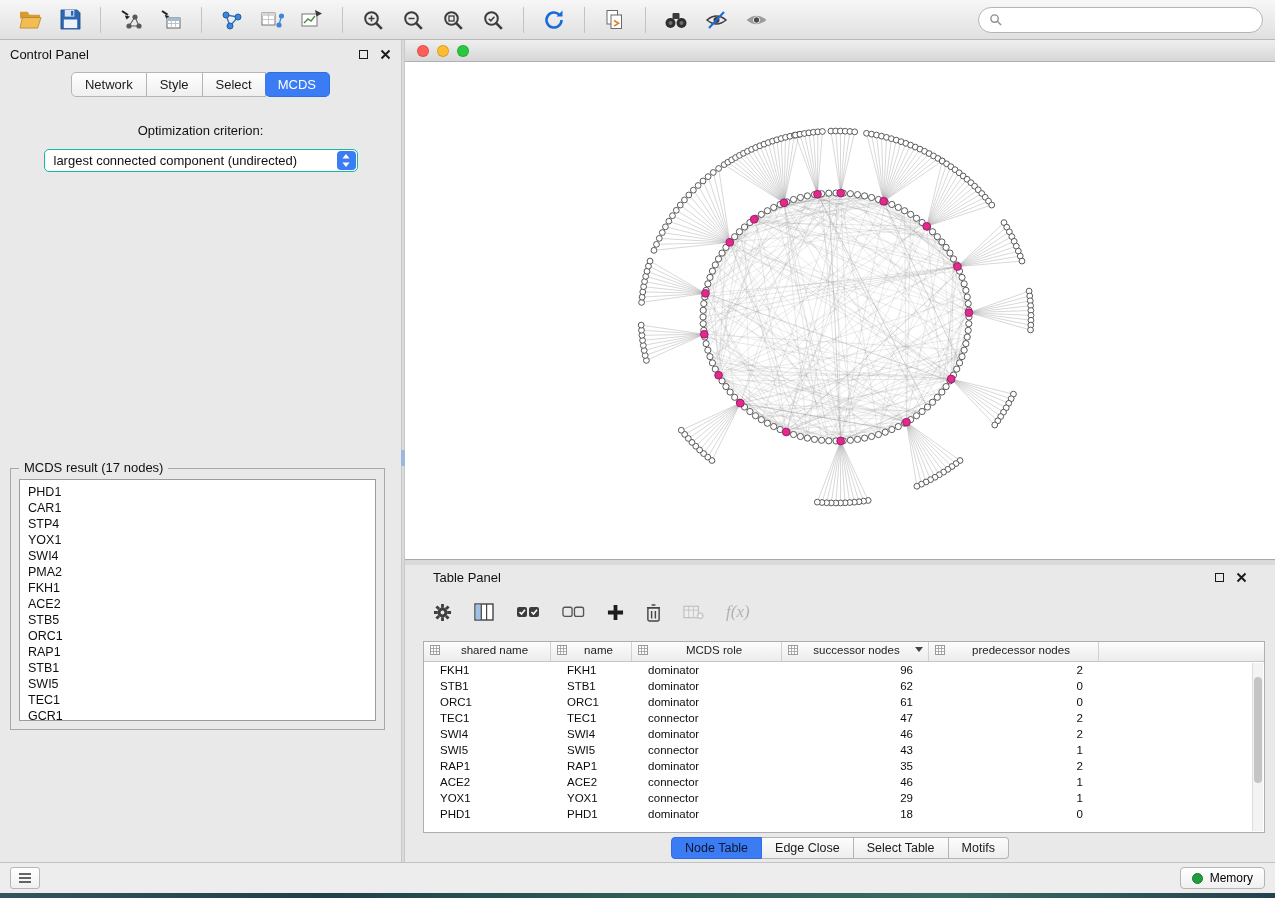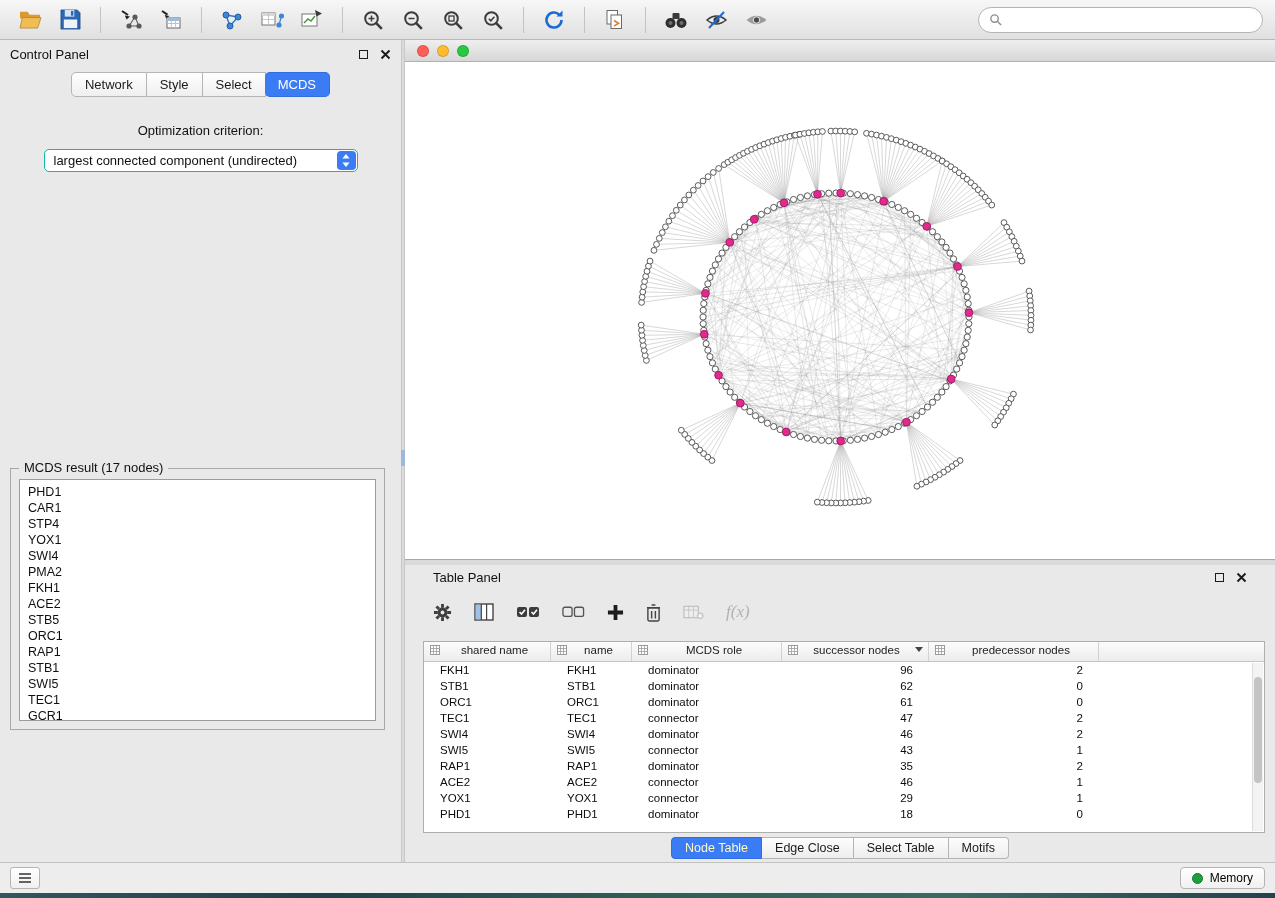--- a/index.html
+++ b/index.html
@@ -64,21 +64,21 @@
   .trow{display:flex;height:16px;align-items:center}
   .tcell{font-size:11.5px;color:#0d0d0d;white-space:nowrap;overflow:hidden}
   .tcell.c0,.tcell.c1,.tcell.c2{padding-left:16px}
   .tcell.c3,.tcell.c4{text-align:right;padding-right:16px}
   .vscroll{position:absolute;right:1px;top:21px;bottom:1px;width:11px;background:#f3f3f3;border-left:1px solid #ddd}
   .vthumb{position:absolute;left:1px;right:1px;top:14px;height:106px;background:#c4c4c4;border-radius:5px}
   .tp-tabs{position:absolute;left:0;width:100%;top:272px;display:flex;justify-content:center}
   .tp-tab{font-size:12.5px;padding:3px 13px;background:linear-gradient(#fdfdfd,#ededed);border:1px solid #b5b5b5;border-left:none;color:#1a1a1a}
   .tp-tab:first-child{border-left:1px solid #b5b5b5;border-radius:4px 0 0 4px}
   .tp-tab:last-child{border-radius:0 4px 4px 0}
-  .tp-tab.active{background:#3b7cf5;border-color:#2f6ee0;color:#fef9c3}
+  .tp-tab.active{background:#3b7cf5;border-color:#2f6ee0;color:#0f172a}
 
   
   .status-bar{position:absolute;left:0;top:862px;width:1275px;height:31px;background:#ededed;border-top:1px solid #c2c2c2;display:flex;align-items:center;padding:0 10px}
   .menu-btn{width:30px;height:22px;border:1px solid #b5b5b5;border-radius:3px;background:linear-gradient(#fff,#f0f0f0);display:flex;align-items:center;justify-content:center}
   .memory-btn{margin-left:auto;display:flex;align-items:center;gap:7px;border:1px solid #b5b5b5;border-radius:4px;background:linear-gradient(#fff,#f0f0f0);padding:3px 11px;font-size:12px;cursor:default}
   .mem-dot{width:11px;height:11px;border-radius:50%;background:#1f9e3d;border:1px solid #157a2c}
   .desktop-strip{position:absolute;left:0;top:893px;width:1275px;height:5px;background:linear-gradient(90deg,#33555e,#1f4049,#2e5f55,#3a6a62,#24424e)}
 </style>
 </head>
 <body>

